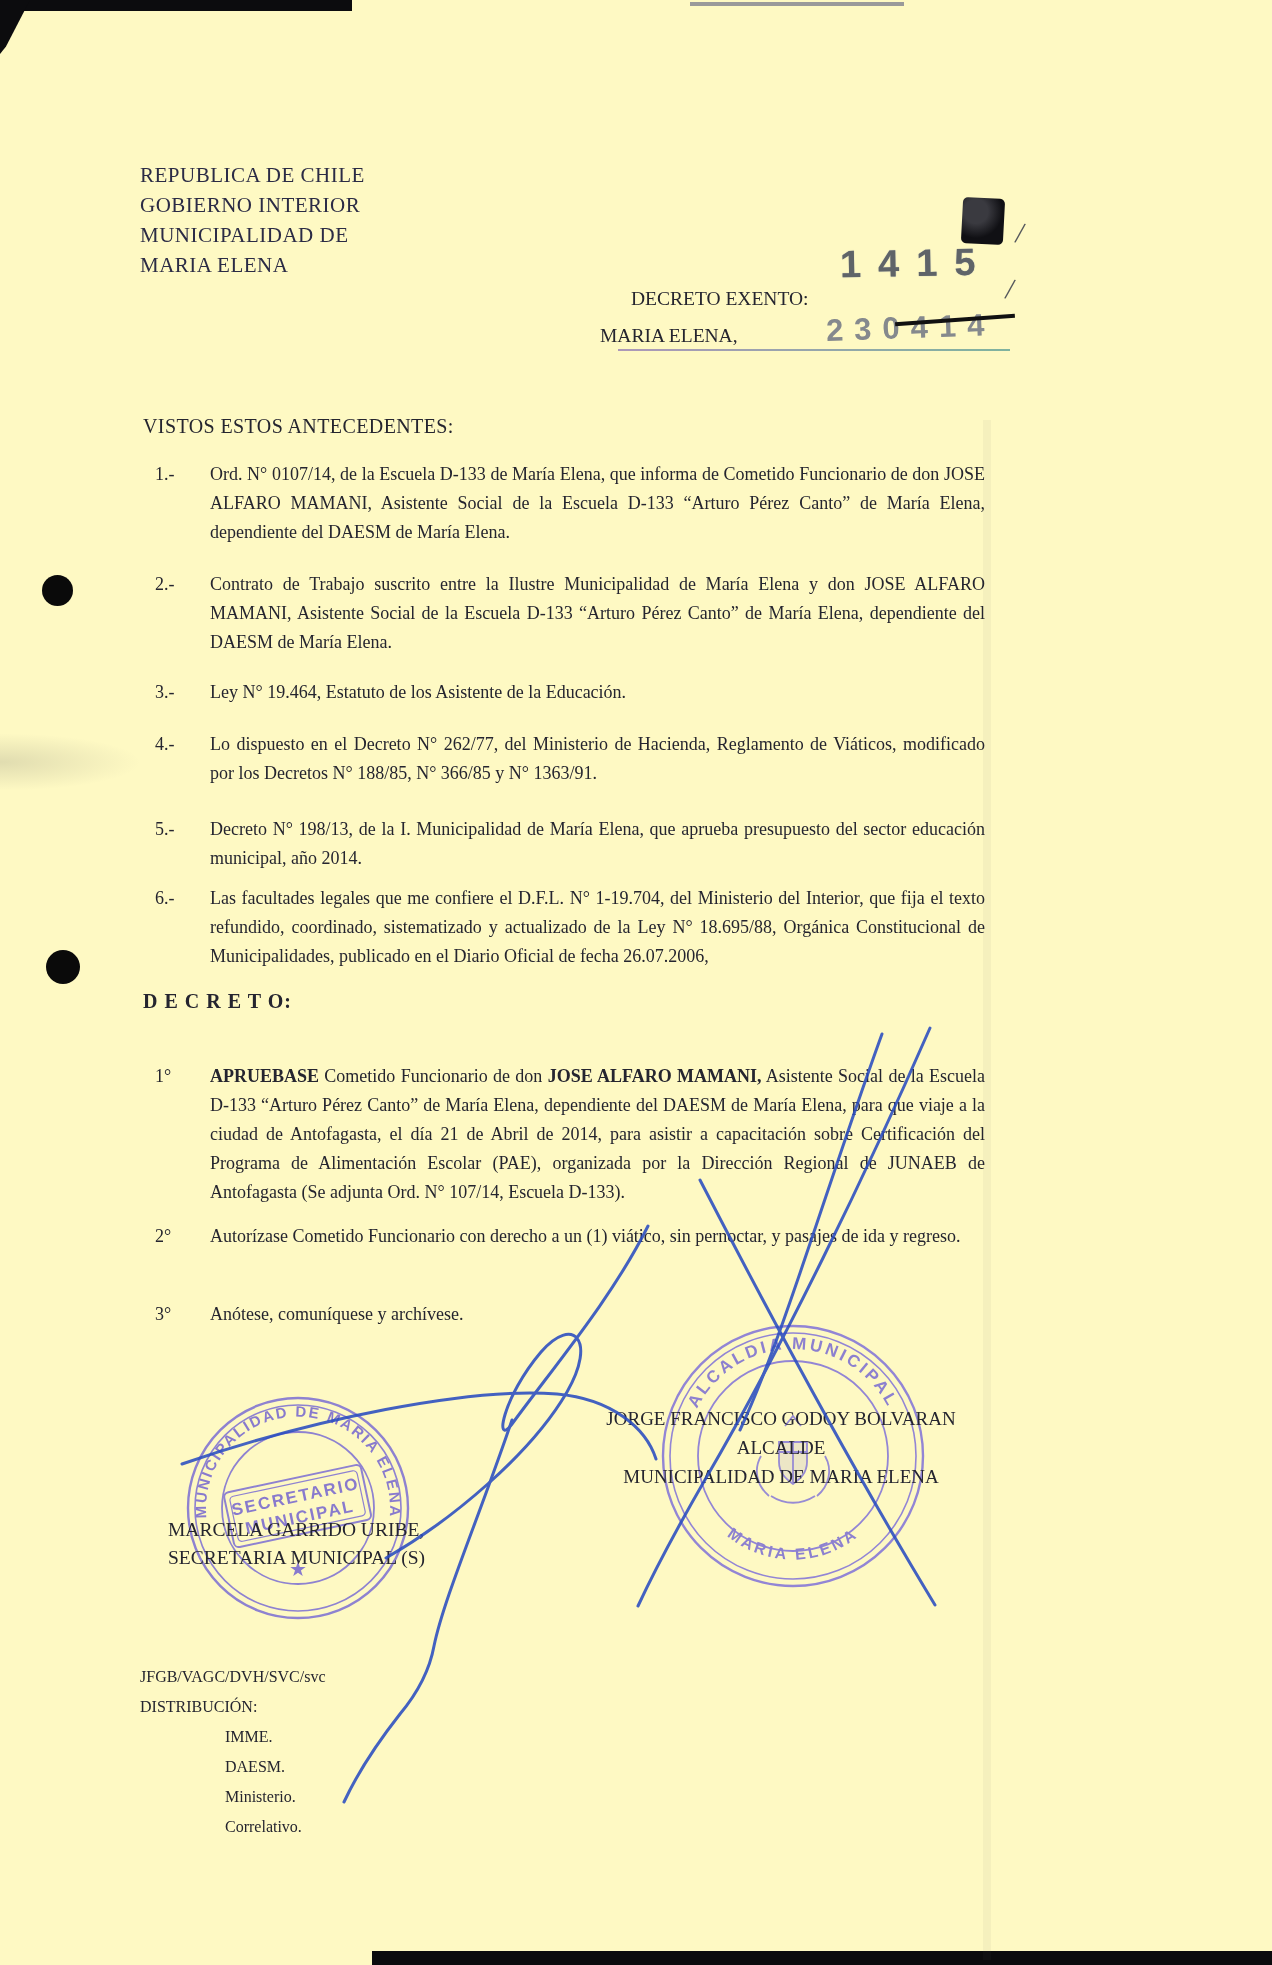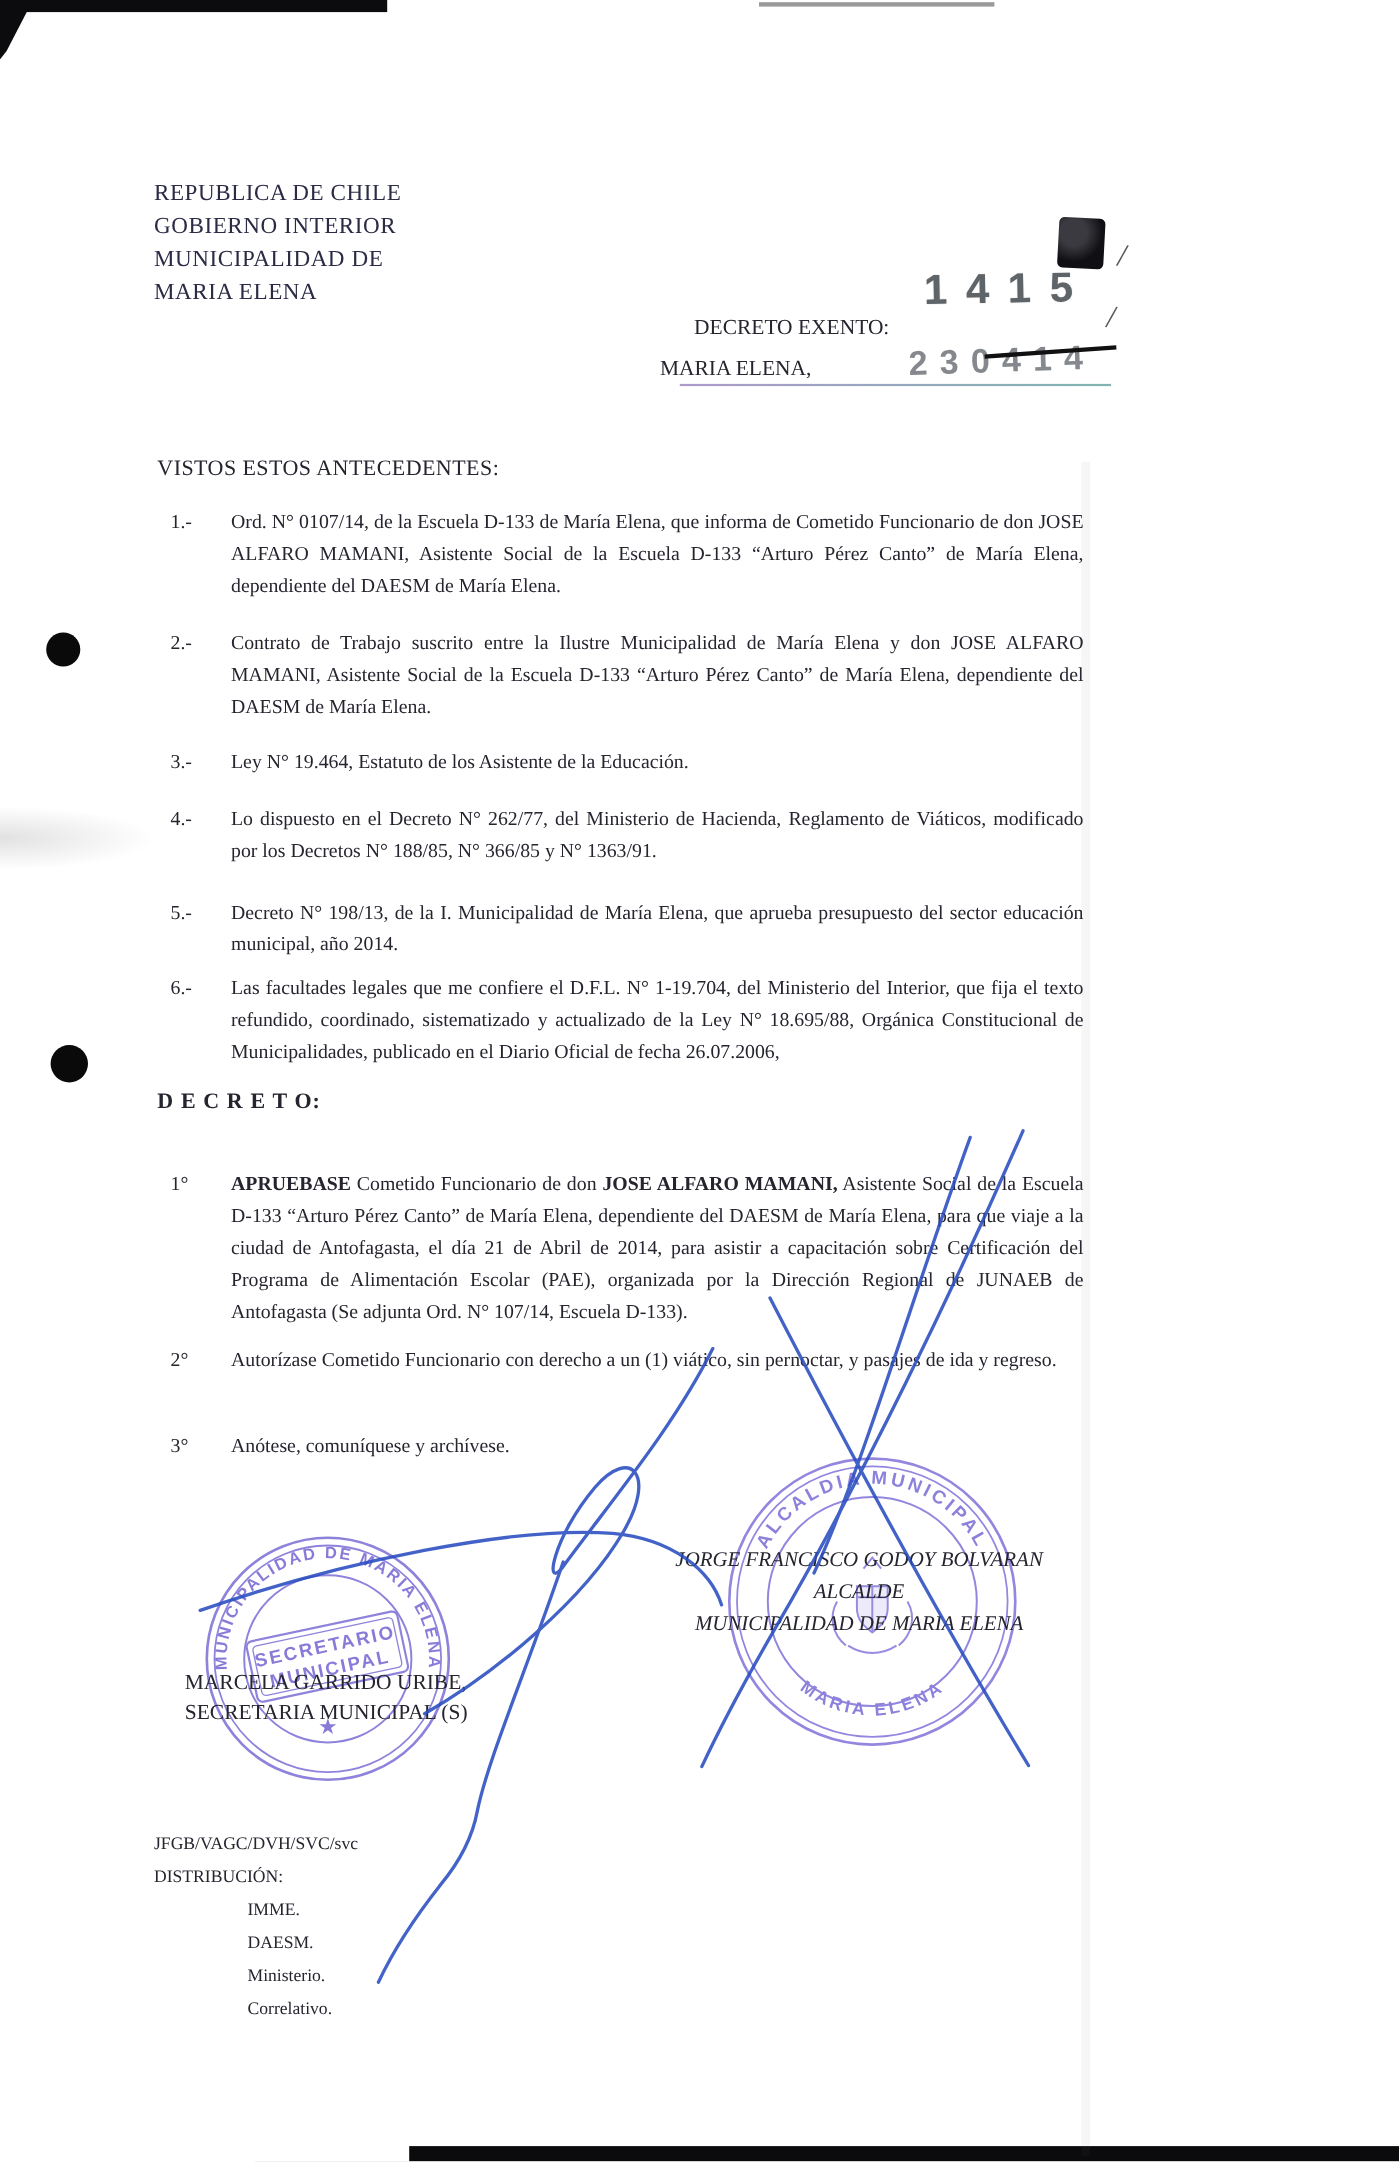--- a/index.html
+++ b/index.html
@@ -1,16 +1,16 @@
 <!DOCTYPE html>
 <html><head>
 <meta charset="utf-8">
 <style>
   html,body{margin:0;padding:0;background:#e8e8e8;}
-  .page{position:relative;width:1272px;height:1965px;margin:0 auto;background:#ffffff;overflow:hidden;
+  .page{position:relative;width:1272px;height:1965px;margin:0 auto;background:#fef9c3;overflow:hidden;
         font-family:"Liberation Serif", serif;color:#25252f;}
   
   .bar-top{position:absolute;left:0;top:0;width:352px;height:11px;background:#0c0c0e;}
   .wedge-tl{position:absolute;left:0;top:0;width:30px;height:54px;background:#0c0c0e;
             clip-path:polygon(0 0,100% 0,20% 86%,0 100%);}
   .line-top{position:absolute;left:690px;top:2px;width:214px;height:4px;background:#9a9a9a;}
   .bar-bottom{position:absolute;left:372px;top:1951px;width:900px;height:14px;background:#0b0b0d;}
   .hole{position:absolute;background:#0a0a0a;border-radius:50%;}
   .hole1{left:42px;top:575px;width:31px;height:31px;}
   .hole2{left:46px;top:950px;width:34px;height:34px;}
@@ -39,21 +39,21 @@
   .slash1{left:1016px;top:216px;} .slash2{left:1006px;top:272px;}
   
   .heading{position:absolute;left:143px;top:415px;font-size:20px;letter-spacing:.4px;}
   .item{position:absolute;left:143px;width:842px;font-size:18px;line-height:29px;}
   .item .num{position:absolute;left:12px;top:0;}
   .item .txt{margin:0;padding-left:67px;text-align:justify;}
   .decreto-heading{position:absolute;left:143px;top:990px;font-size:20px;font-weight:bold;letter-spacing:1px;}
   b.lead{font-weight:bold;}
   
   .sig-right{position:absolute;left:600px;top:1404px;width:362px;text-align:center;
-             font-size:19px;line-height:29px;font-style:italic;}
+             font-size:19px;line-height:29px;}
   .sig-left{position:absolute;left:140px;top:1516px;font-size:19.5px;line-height:28px;margin-left:28px;}
   .footer{position:absolute;left:140px;top:1662px;font-size:16px;line-height:30px;}
   .footer .dist{padding-left:85px;}
   .stamp-svg{position:absolute;opacity:.82;}
   .pen{position:absolute;left:0;top:0;pointer-events:none;}
 </style>
 </head>
 <body>
 
 <div class="page">

